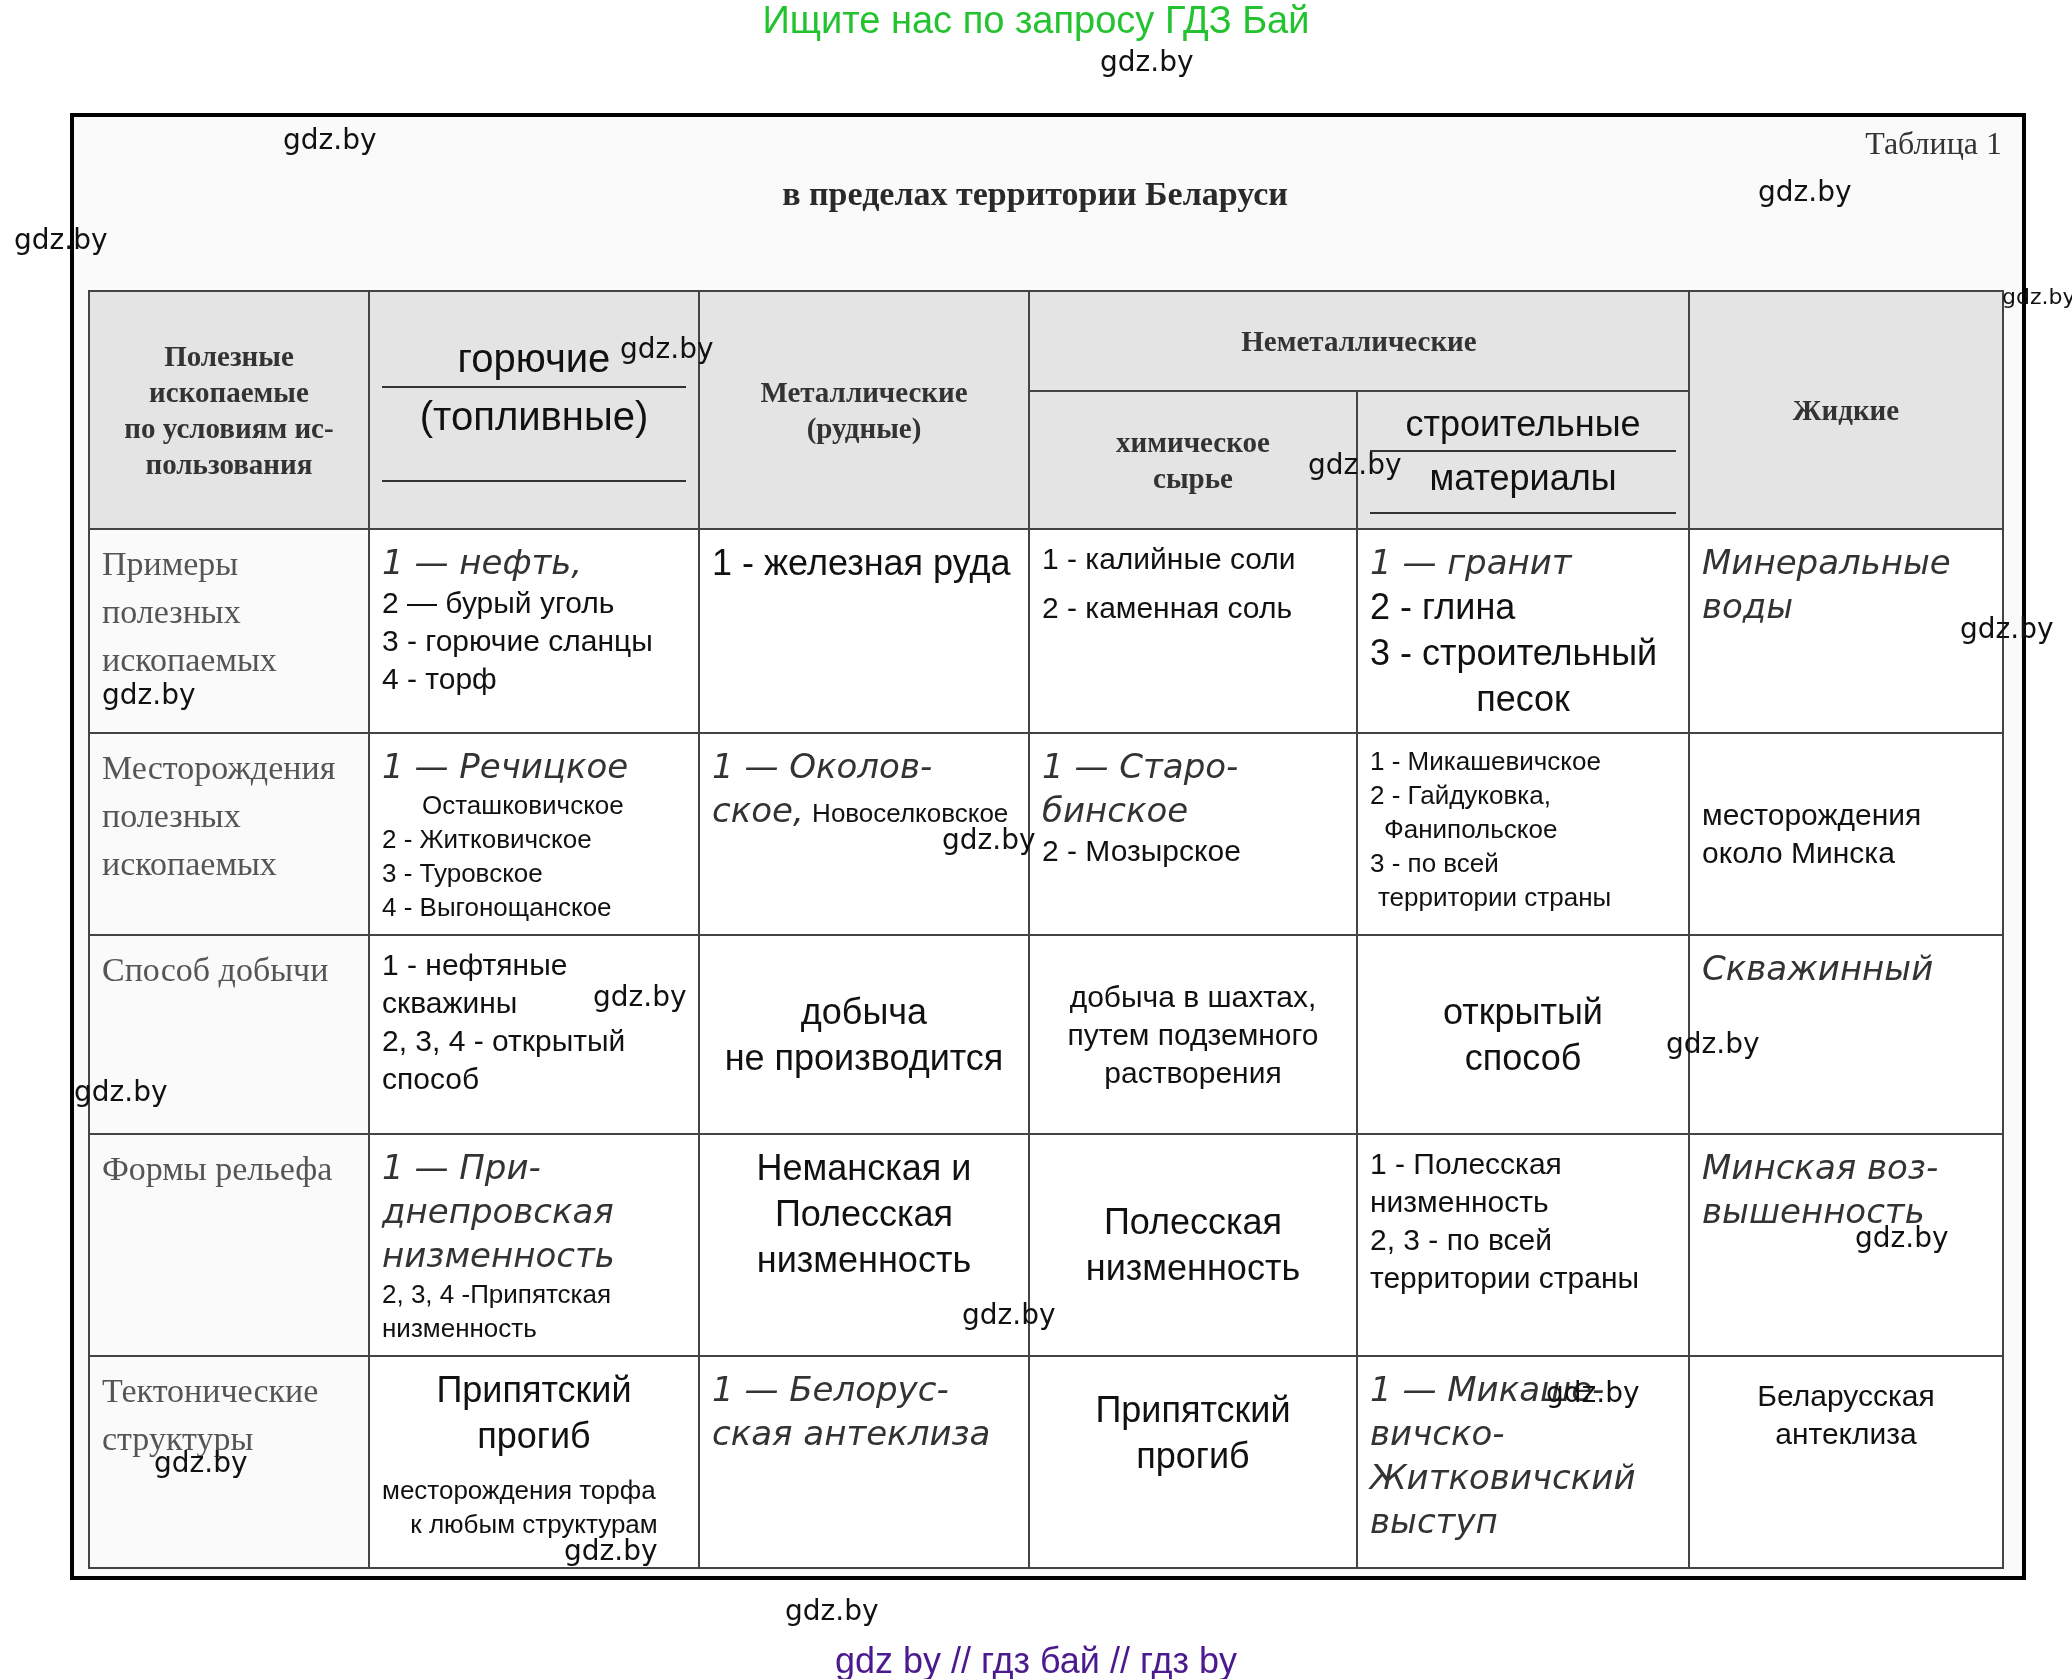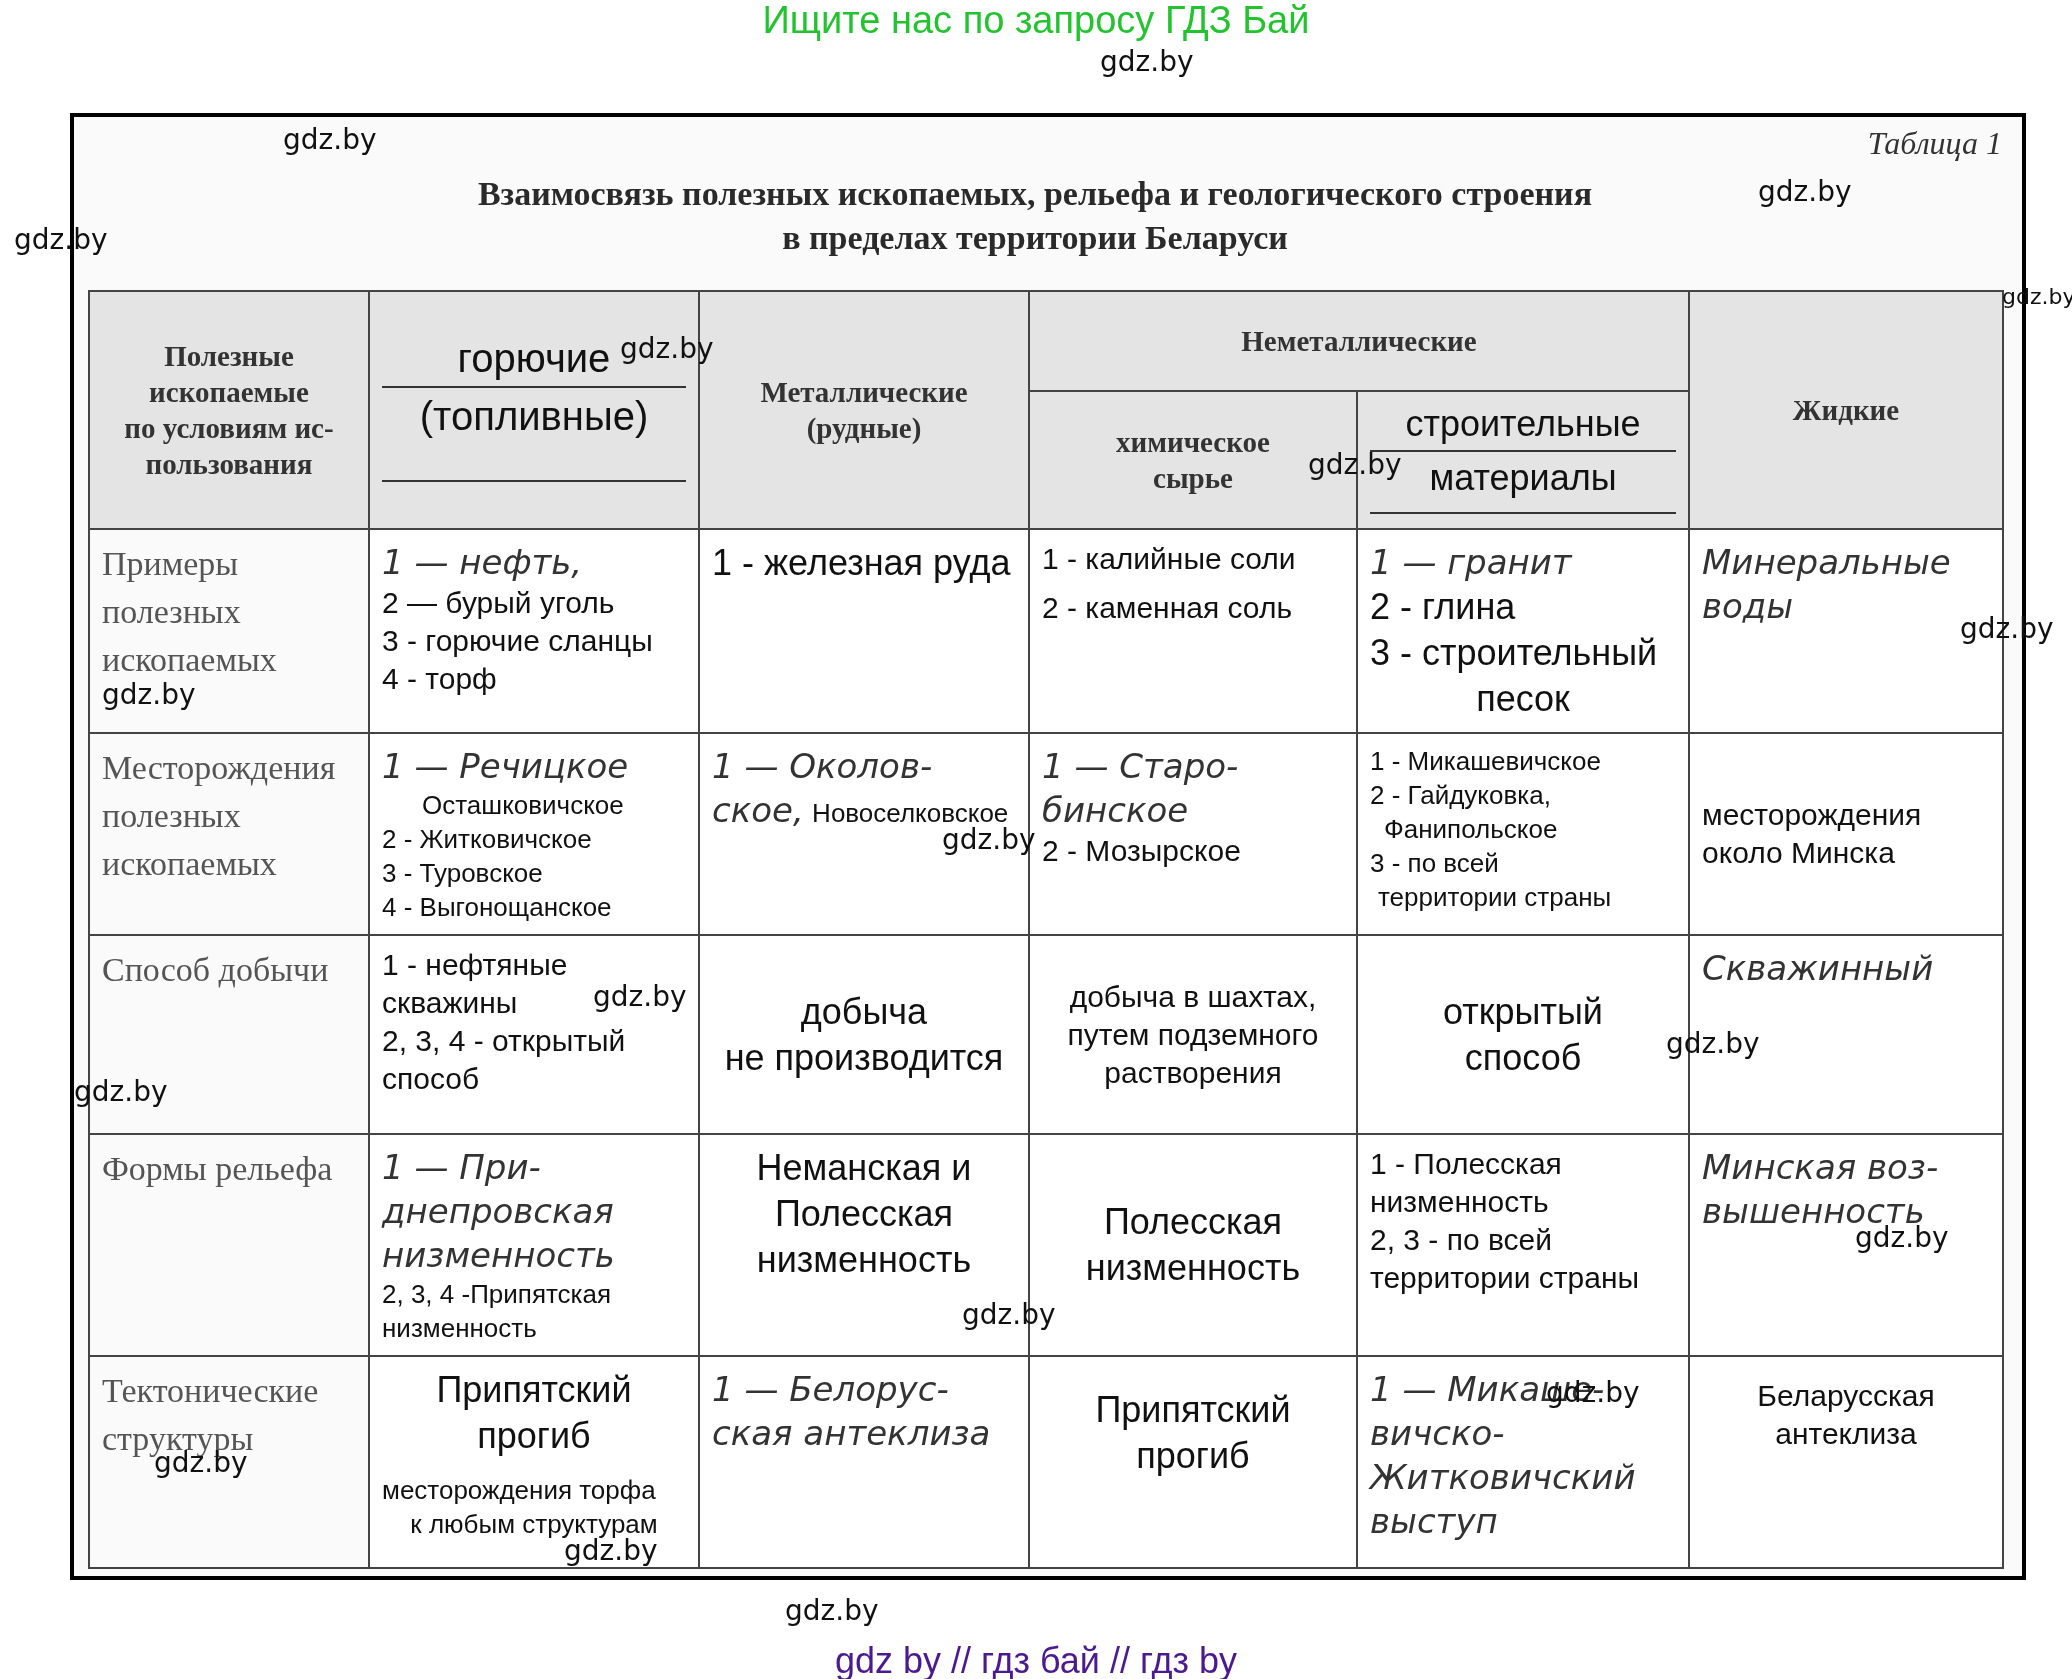--- a/index.html
+++ b/index.html
@@ -3,21 +3,21 @@
 <meta charset="utf-8">
 <style>
   html, body { margin:0; padding:0; background:#ffffff; }
   body { width:2072px; height:1679px; position:relative; overflow:hidden;
          font-family:"Liberation Sans", sans-serif; color:#111; }
   .abs { position:absolute; }
   .banner { left:0; width:2072px; top:0; text-align:center; font-size:38px; color:#22c32e; line-height:40px; }
   .wm { position:absolute; font-family:"DejaVu Sans", sans-serif; font-size:28px; color:#111; line-height:30px; white-space:nowrap; }
   .footer { left:0; width:2072px; top:1642px; text-align:center; font-size:36px; color:#4b1a8f; line-height:38px; }
   .frame { left:70px; top:113px; width:1956px; height:1467px; border:4px solid #000; background:#fafafa; box-sizing:border-box; }
-  .tbl-label { right:70px; top:125px; font-family:"Liberation Serif", serif; font-style:italic; font-size:32px; color:#333; }
+  .tbl-label { right:70px; top:125px; font-family:"Liberation Serif", serif; font-size:32px; color:#333; }
   .tbl-title { left:300px; width:1470px; top:172px; text-align:center; font-family:"Liberation Serif", serif; font-weight:bold; font-size:34px; line-height:44px; color:#2a2a2a; }
   .tbl { left:88px; top:290px; width:1914px; height:1240px; }
   table { border-collapse:collapse; width:100%; height:100%; table-layout:fixed; }
   td, th { border:2px solid #444; vertical-align:top; padding:10px 12px; box-sizing:border-box; }
   th { background:#e4e4e4; font-family:"Liberation Serif", serif; font-weight:bold; color:#333; font-size:29px; line-height:36px; text-align:center; vertical-align:middle; }
   th.hand { font-family:"Liberation Sans", sans-serif; font-weight:normal; color:#111; font-size:40px; line-height:48px; }
   th.hand2 { font-family:"Liberation Sans", sans-serif; font-weight:normal; color:#111; font-size:36px; line-height:44px; }
   .frac-line { display:block; border-top:2px solid #333; margin:4px 0; }
   td.rowhead { font-family:Liberation Serif, serif; font-size:34px; line-height:48px; color:#555; }
   td .ln { display:block; font-size:30px; line-height:38px; color:#111; }
@@ -29,21 +29,20 @@
   td.white { background:#fff; }
 </style>
 </head>
 <body>
 
 <div class="abs banner">Ищите нас по запросу ГДЗ Бай</div>
 
 <div class="abs frame"></div>
 <div class="abs tbl-label">Таблица 1</div>
 <div class="abs tbl-title">
-  <div>Взаимосвязь полезных ископаемых, рельефа и геологического строения</div>
   <div>в пределах территории Беларуси</div>
 </div>
 
 <div class="abs tbl">
 <table>
   <colgroup>
     <col style="width:280px">
         <col style="width:330px">
         <col style="width:330px">
         <col style="width:328px">

